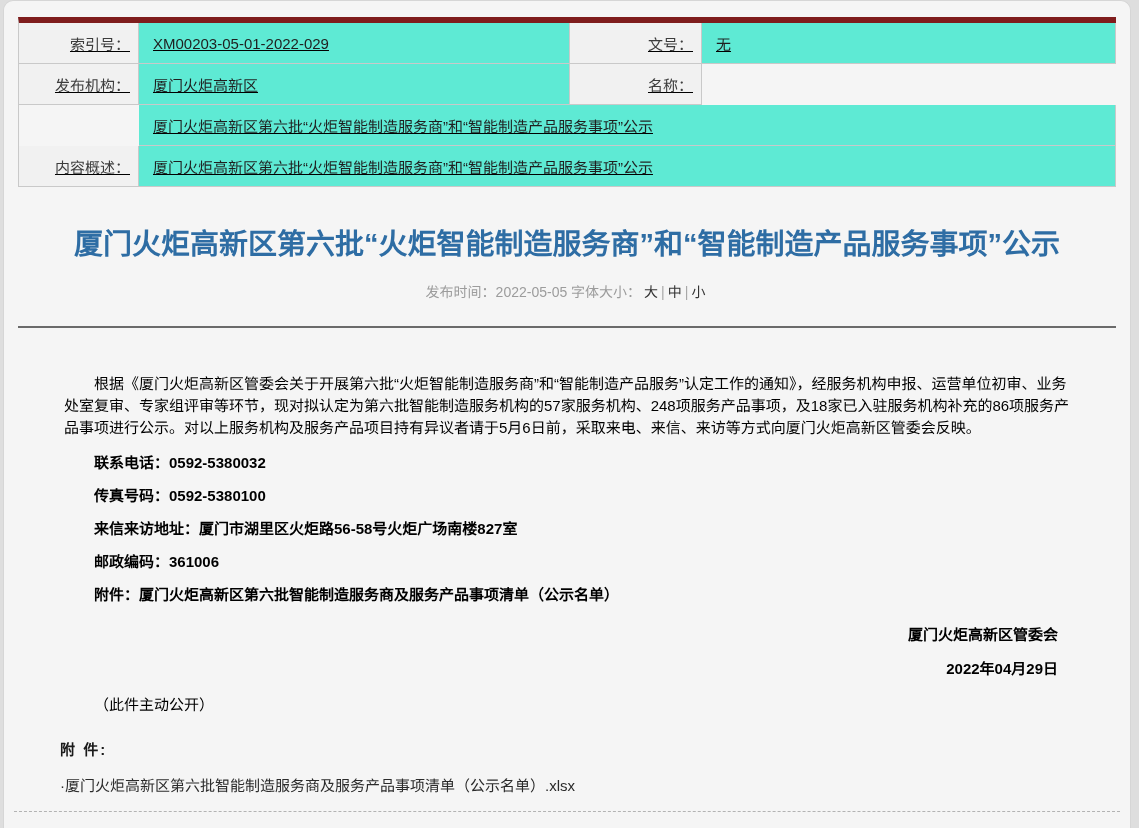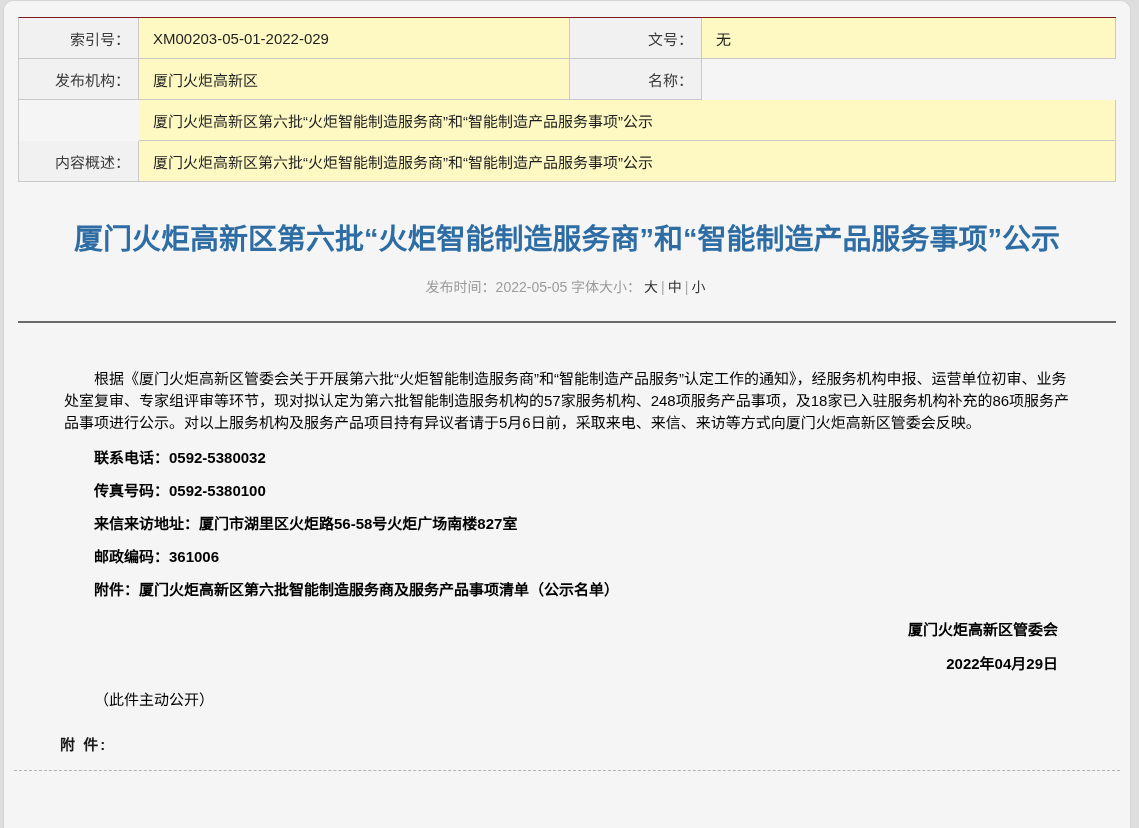--- a/index.html
+++ b/index.html
@@ -16,41 +16,42 @@
     background: #f5f5f5;
     border: 1px solid #d6d6d6;
     border-bottom: none;
     border-radius: 10px 10px 0 0;
   }
   
   .meta-table {
     margin: 16px 14px 0 14px;
     display: grid;
     grid-template-columns: 120px 431px 132px 1fr;
-    border-top: 1px solid #7f1d1d;
+    border-top: 6px solid #7f1d1d;
     border-left: 1px solid #c9c9c9;
     font-size: 15px;
+    text-decoration: underline;
   }
   .meta-cell {
     border-right: 1px solid #c9c9c9;
     border-bottom: 1px solid #c9c9c9;
     height: 41px;
     display: flex;
     align-items: center;
     overflow: hidden;
     white-space: nowrap;
   }
   .meta-label {
     background: #f1f1f1;
     justify-content: flex-end;
     padding-right: 8px;
     color: #3c3c3c;
   }
   .meta-value {
-    background: #fef9c3;
+    background: #5eead4;
     padding-left: 14px;
     color: #1f1f1f;
   }
   .span3 { grid-column: 2 / 5; }
   
   .title-wrap { padding: 36px 28px 0 28px; }
   .doc-title {
     text-align: center;
     font-size: 29px;
     font-weight: bold;
@@ -136,17 +137,18 @@
     <p class="contact-line">来信来访地址：厦门市湖里区火炬路56-58号火炬广场南楼827室</p>
     <p class="contact-line">邮政编码：361006</p>
     <p class="contact-line">附件：厦门火炬高新区第六批智能制造服务商及服务产品事项清单（公示名单）</p>
     <p class="signoff">厦门火炬高新区管委会</p>
     <p class="sign-date">2022年04月29日</p>
     <p class="disclosure">（此件主动公开）</p>
   </div>
 
   <div class="attachments">
     <div class="att-heading">附 件:</div>
+    <a class="att-link" href="#">·厦门火炬高新区第六批智能制造服务商及服务产品事项清单（公示名单）.xlsx</a>
   </div>
 
   <div class="dashed-rule"></div>
 
 </div>
 
 </body></html>

